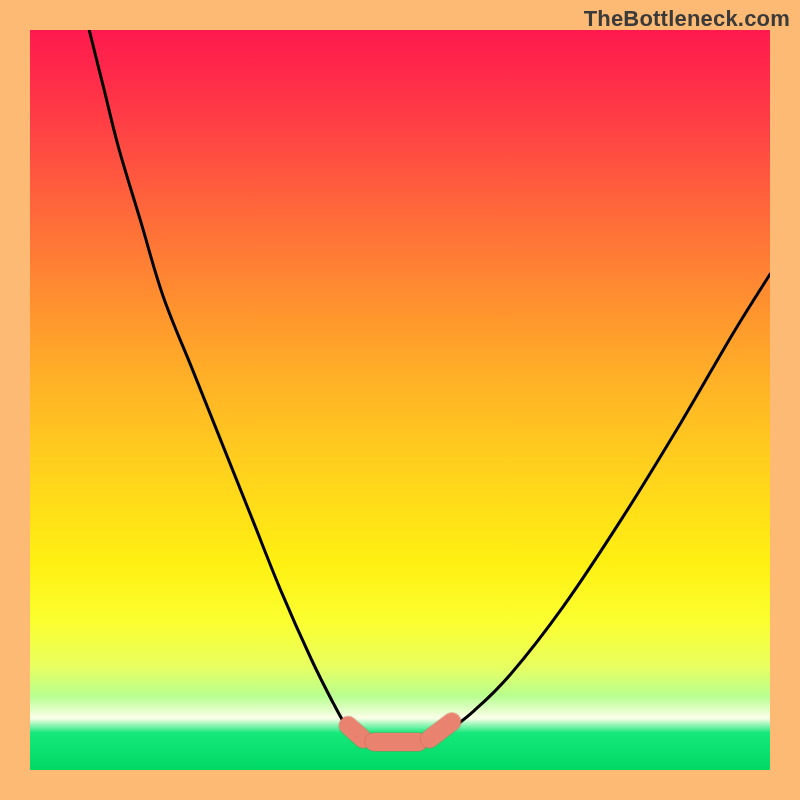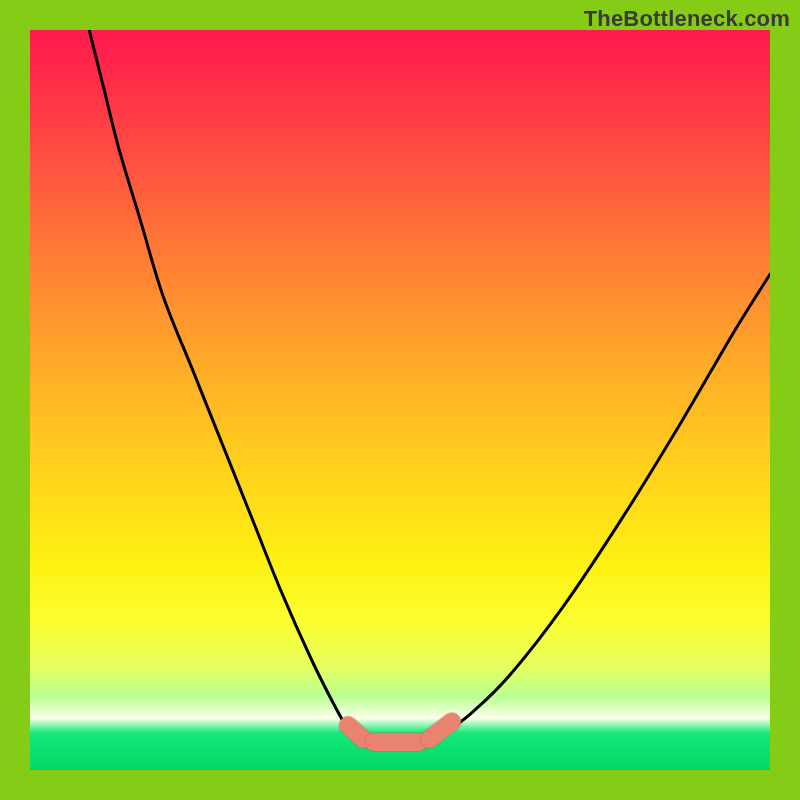--- a/index.html
+++ b/index.html
@@ -10,21 +10,21 @@
     background: #000;
     overflow: hidden;
     font-family: Arial, Helvetica, sans-serif;
   }
   .frame {
     position: absolute;
     left: 0;
     top: 0;
     width: 800px;
     height: 800px;
-    background: #84cc16;
+    background: #fdba74;
   }
   .plot {
     position: absolute;
     left: 30px;
     top: 30px;
     width: 740px;
     height: 740px;
     overflow: hidden;
   }
   .gradient {

